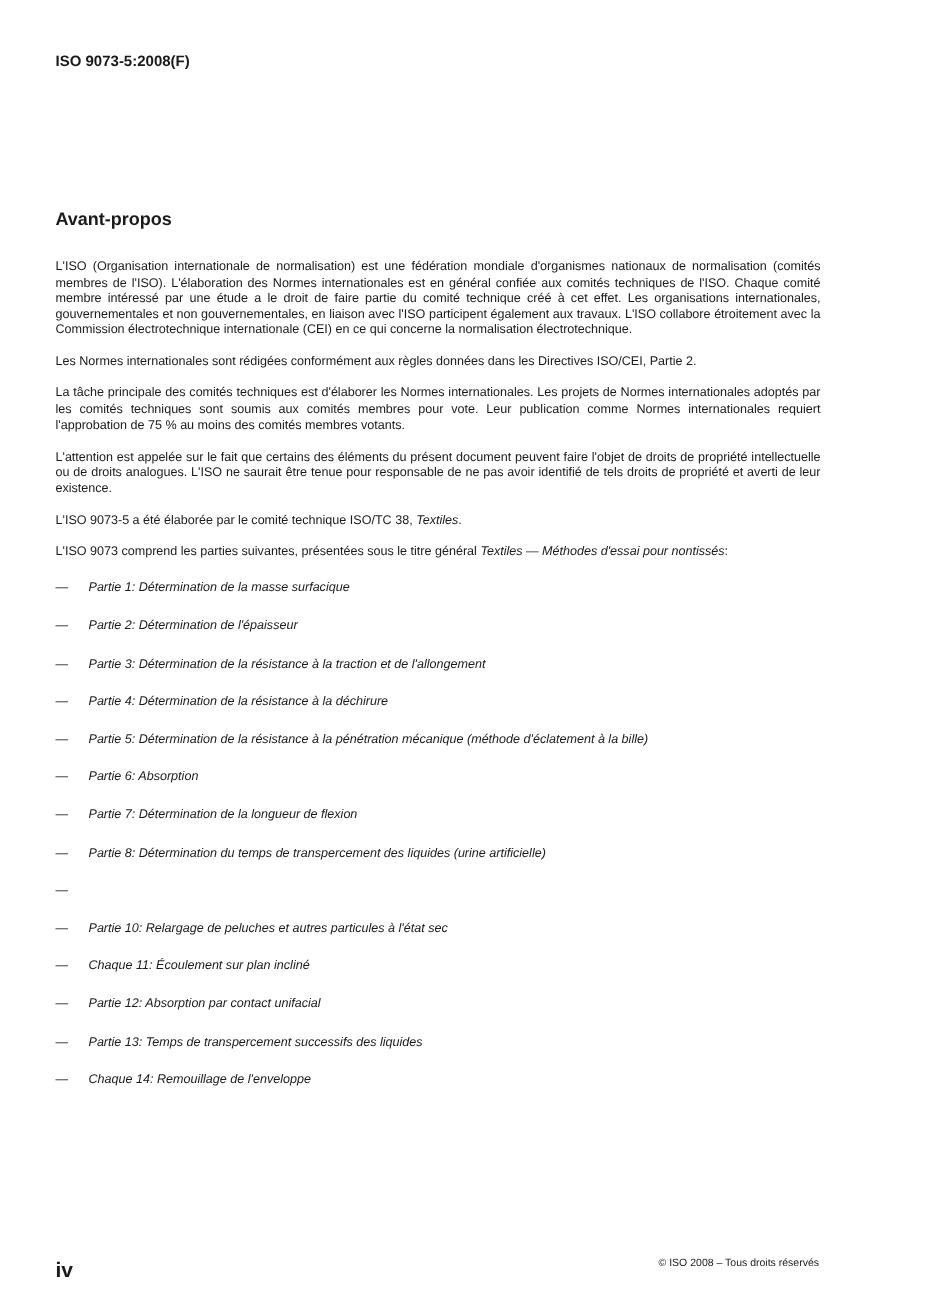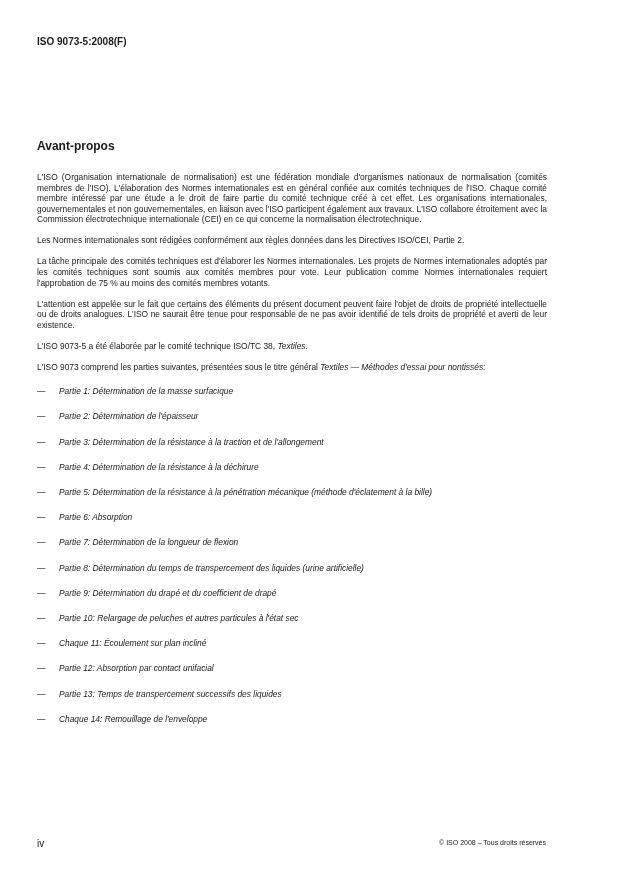--- a/index.html
+++ b/index.html
@@ -22,21 +22,21 @@
     .para { margin: 0 0 10.4px 0; text-align: justify; }
     .para.short { text-align: left; }
     .para i { font-style: italic; }
     .parts { list-style: none; margin: 0; padding: 0; }
     .parts li {
       display: flex; font-size: 8.4px; line-height: 10.6px;
       margin: 0 0 14.6px 0; font-style: italic;
     }
     .parts .dash { width: 22px; font-style: normal; flex: none; }
     .footer-left {
-      position: absolute; left: 37px; top: 838px; font-size: 10px;
+      position: absolute; left: 37px; top: 838px; font-size: 14px; font-weight: bold;
     }
     .footer-right {
       position: absolute; right: 73px; top: 839px; font-size: 7px;
     }
   </style>
 </head>
 <body>
 
 <div class="page-header">ISO 9073-5:2008(F)</div>
 
@@ -78,21 +78,20 @@
     <li>
         <span class="dash">—</span>
         <span>Partie 7: Détermination de la longueur de flexion</span>
       </li>
     <li>
         <span class="dash">—</span>
         <span>Partie 8: Détermination du temps de transpercement des liquides (urine artificielle)</span>
       </li>
     <li>
         <span class="dash">—</span>
-        <span>Partie 9: Détermination du drapé et du coefficient de drapé</span>
       </li>
     <li>
         <span class="dash">—</span>
         <span>Partie 10: Relargage de peluches et autres particules à l'état sec</span>
       </li>
     <li>
         <span class="dash">—</span>
         <span>Chaque 11: Écoulement sur plan incliné</span>
       </li>
     <li>

